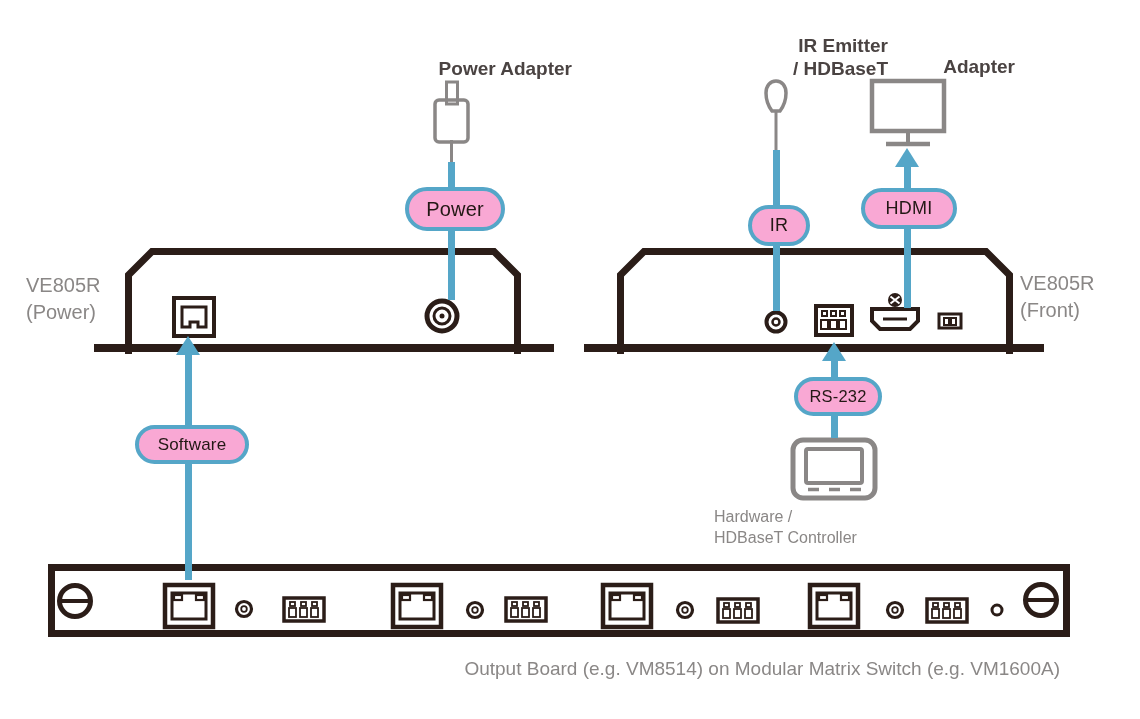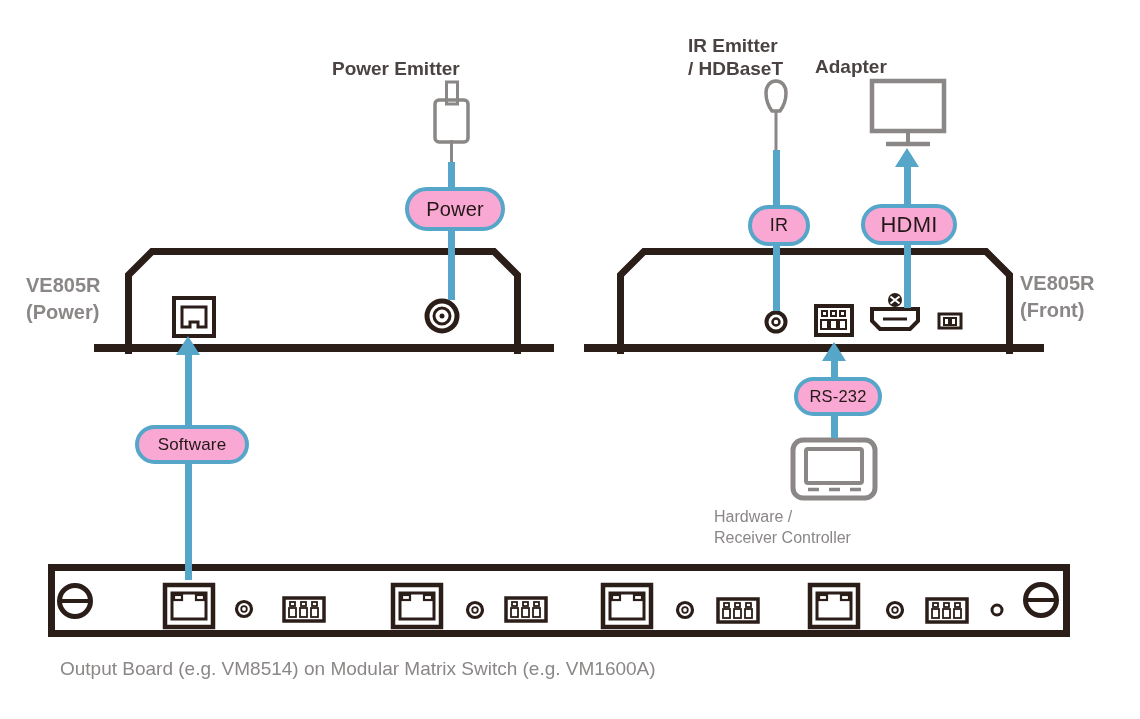--- a/index.html
+++ b/index.html
@@ -27,42 +27,42 @@
     position:absolute;width:0;height:0;z-index:3;
     border-left:12px solid transparent;border-right:12px solid transparent;
     border-bottom:19px solid var(--line-blue);
   }
   .pill{
     position:absolute;z-index:4;background:#f9a8d4;
     border:4px solid var(--line-blue);border-radius:999px;
     display:flex;align-items:center;justify-content:center;
     font-weight:normal;color:var(--pill-text);letter-spacing:.2px;
   }
-  .glabel{position:absolute;color:var(--gray);font-weight:bold;z-index:2;}
-  .dlabel{position:absolute;color:var(--label-dark);font-weight:bold;text-align:left;z-index:2;}
+  .glabel{position:absolute;color:var(--gray);font-weight:normal;z-index:2;}
+  .dlabel{position:absolute;color:var(--label-dark);font-weight:bold;text-align:right;z-index:2;}
   .baseline{position:absolute;height:8px;background:var(--outline-dark);z-index:1;}
   .rack{
     position:absolute;left:48px;top:564px;width:1022px;height:73px;
     border:7px solid var(--outline-dark);box-sizing:border-box;z-index:1;background:transparent;
   }
   .caption{
-    position:absolute;left:60px;top:658px;width:1000px;text-align:left;
+    position:absolute;left:60px;top:658px;width:1000px;text-align:right;
     color:var(--gray);font-size:19px;z-index:2;
   }
   .ctrl-label{
     position:absolute;left:714px;top:506px;width:240px;text-align:left;
     color:var(--gray);font-size:16px;line-height:21px;z-index:2;
   }
 </style>
 </head>
 <body>
 
 <div class="stage">
 
-  <div class="dlabel" style="left:332px;top:58px;width:240px;font-size:19px;">Power Emitter</div>
+  <div class="dlabel" style="left:332px;top:58px;width:240px;font-size:19px;">Power Adapter</div>
 
   <div class="dlabel" style="left:688px;top:34px;width:200px;font-size:19px;line-height:23px;">
     <div>IR Emitter</div>
     <div>/ HDBaseT</div>
   </div>
 
   <div class="dlabel" style="left:815px;top:56px;width:200px;font-size:19px;">Adapter</div>
 
   <svg style="left:433px;top:80px;" width="38" height="64">
     <rect class="sg" x="13.5" y="2" width="11" height="22" stroke-width="3"></rect>
@@ -89,21 +89,21 @@
   <div class="vline" style="left:184.5px;top:354px;height:226px;"></div>
   <div class="arrow-up" style="left:822px;top:342px;"></div>
   <div class="vline" style="left:830.5px;top:360px;height:78px;"></div>
 
   <div class="pill" style="left:405px;top:187px;width:92px;height:36px;font-size:20px;">
     <span>Power</span>
   </div>
   <div class="pill" style="left:748px;top:205px;width:54px;height:33px;font-size:18px;">
     <span>IR</span>
   </div>
-  <div class="pill" style="left:861px;top:204px;width:88px;height:33px;font-size:22px;text-align:right;">
+  <div class="pill" style="left:861px;top:188px;width:88px;height:33px;font-size:18px;text-align:right;">
     <span>HDMI</span>
   </div>
   <div class="pill" style="left:135px;top:425px;width:106px;height:31px;font-size:17px;">
     <span>Software</span>
   </div>
   <div class="pill" style="left:794px;top:377px;width:80px;height:31px;font-size:16.5px;">
     <span>RS-232</span>
   </div>
 
   <svg style="left:125px;top:248px;" width="396" height="106">
@@ -170,21 +170,21 @@
 
   <svg style="left:789px;top:436px;" width="90" height="66">
     <rect class="sg" x="4" y="4" width="82" height="58" rx="10" stroke-width="5"></rect>
     <rect class="sg" x="17" y="13" width="56" height="34" rx="2" stroke-width="4"></rect>
     <line class="sg" x1="19" y1="53.5" x2="30" y2="53.5" stroke-width="3.5"></line>
     <line class="sg" x1="40" y1="53.5" x2="51" y2="53.5" stroke-width="3.5"></line>
     <line class="sg" x1="61" y1="53.5" x2="72" y2="53.5" stroke-width="3.5"></line>
   </svg>
   <div class="ctrl-label">
     <div>Hardware /</div>
-    <div>Receiver Controller</div>
+    <div>HDBaseT Controller</div>
   </div>
 
   <div class="rack"></div>
 
   <svg style="left:55px;top:581px;z-index:2;" width="40" height="40">
     <circle class="sd" cx="20" cy="20" r="15.5" stroke-width="5"></circle>
     <line class="sd" x1="4" y1="20" x2="36" y2="20" stroke-width="4"></line>
   </svg>
   <svg style="left:1021px;top:580px;z-index:2;" width="40" height="40">
     <circle class="sd" cx="20" cy="20" r="15.5" stroke-width="5"></circle>

